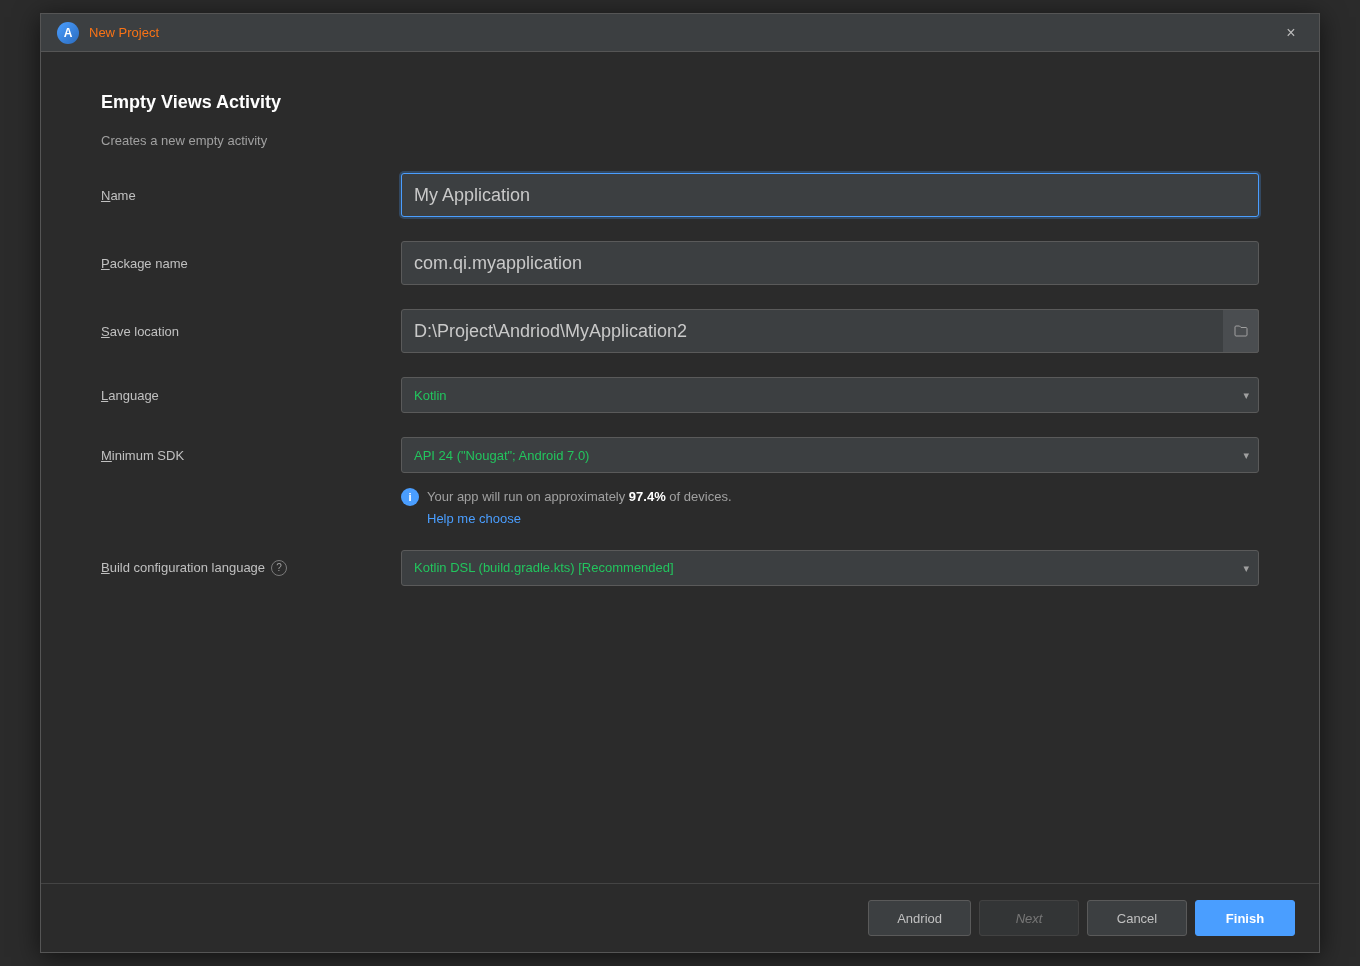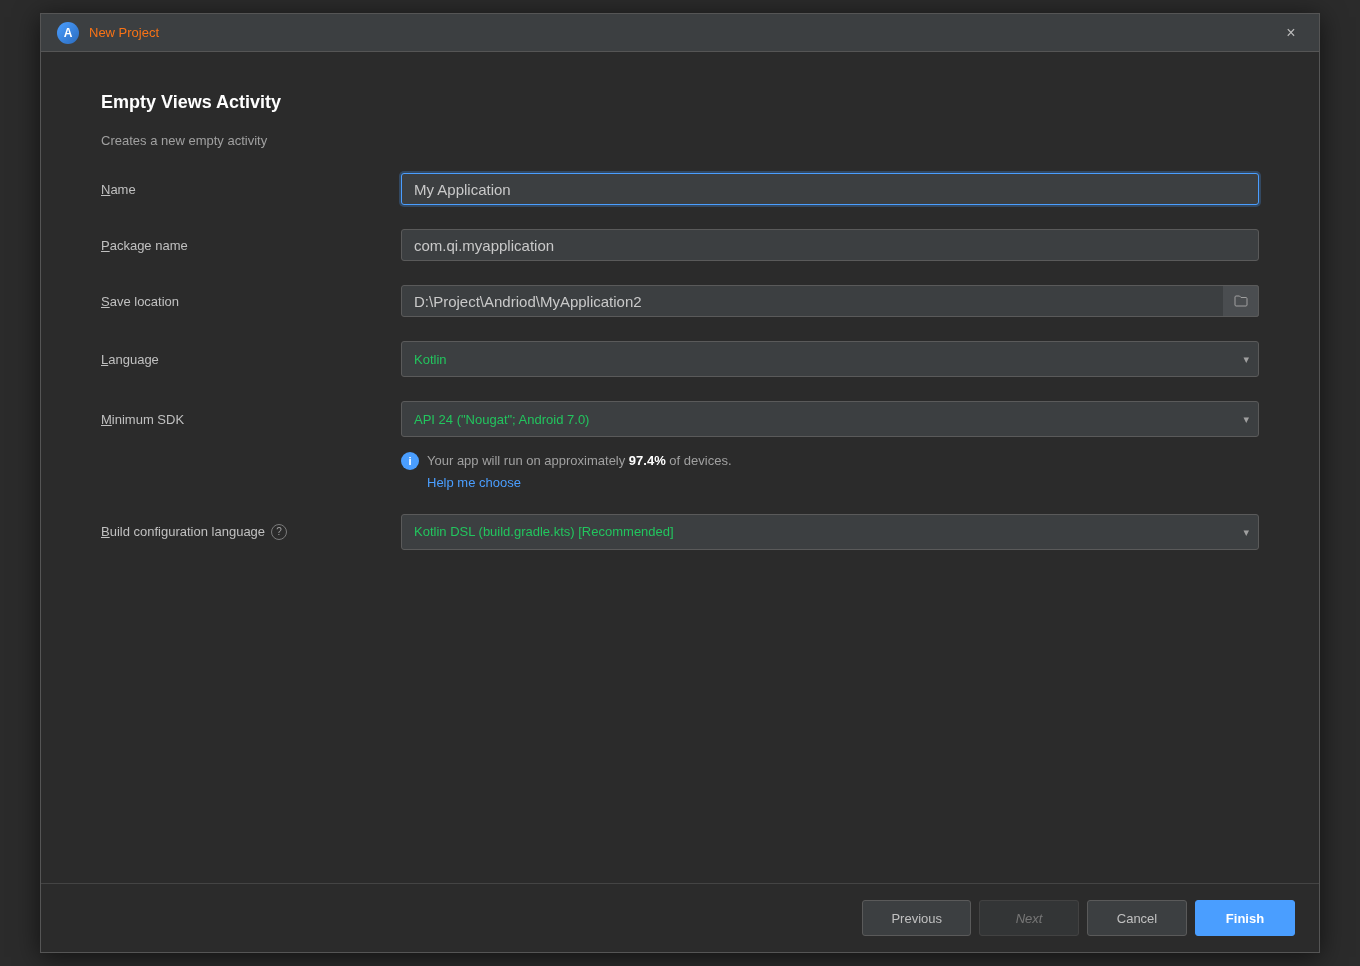--- a/index.html
+++ b/index.html
@@ -113,24 +113,24 @@
       text-decoration: underline;
       text-decoration-style: solid;
     }
 
     .form-control {
       flex: 1;
       background: #3c3f41;
       border: 1px solid #5a5a5a;
       border-radius: 3px;
       color: #c9c9c9;
-      font-size: 15px;
+      font-size: 18px;
       padding: 8px 12px;
       outline: none;
-      height: 32px;
+      height: 44px;
     }
 
     .form-control.active-field {
       border-color: #4a9eff;
       box-shadow: 0 0 0 2px rgba(74,158,255,0.25);
     }
 
     .input-with-btn {
       flex: 1;
       display: flex;
@@ -380,18 +380,18 @@
           <option>Groovy DSL (build.gradle)</option>
           <option selected="">Kotlin DSL (build.gradle.kts) [Recommended]</option>
         </select>
         <span class="select-arrow">▾</span>
       </div>
     </div>
 
   </div>
 
   <div class="footer">
-    <button class="btn btn-default">Previous</button>
+    <button class="btn btn-default">Andriod</button>
     <button class="btn btn-default" disabled="">Next</button>
     <button class="btn btn-default">Cancel</button>
     <button class="btn btn-primary">Finish</button>
   </div>
 </div>
 
 </body></html>

